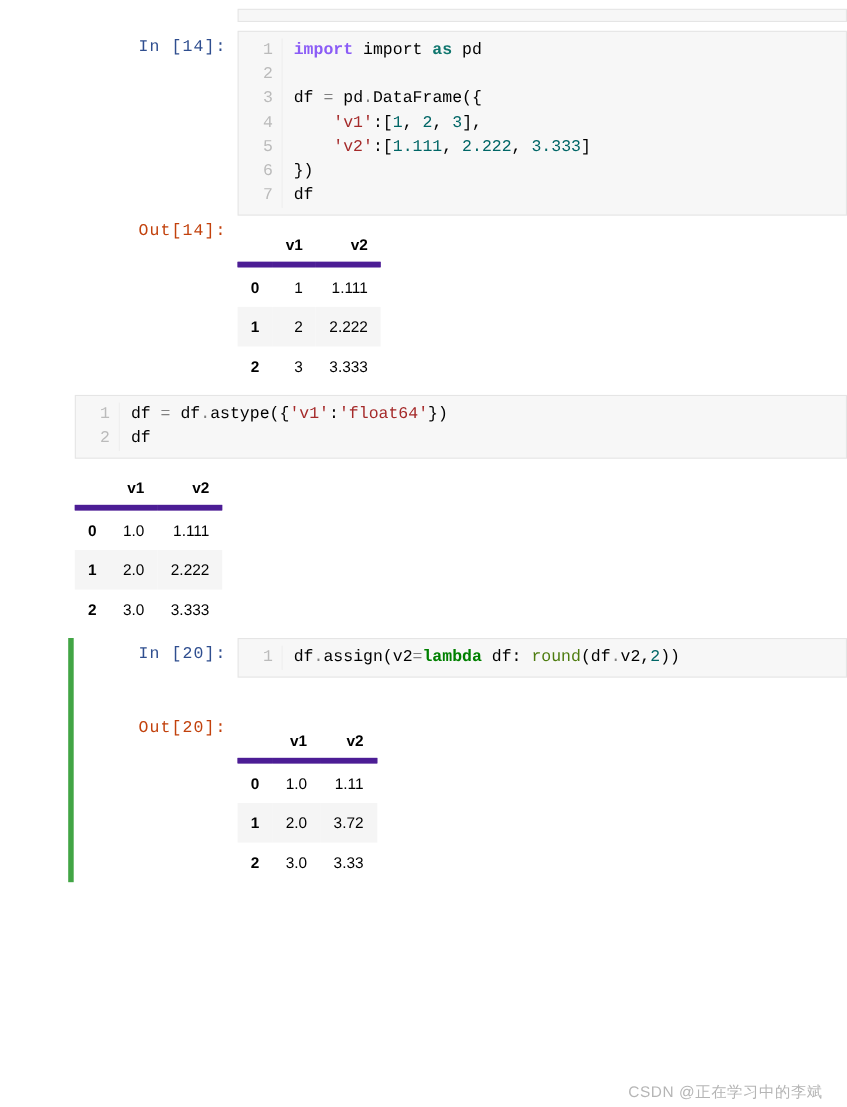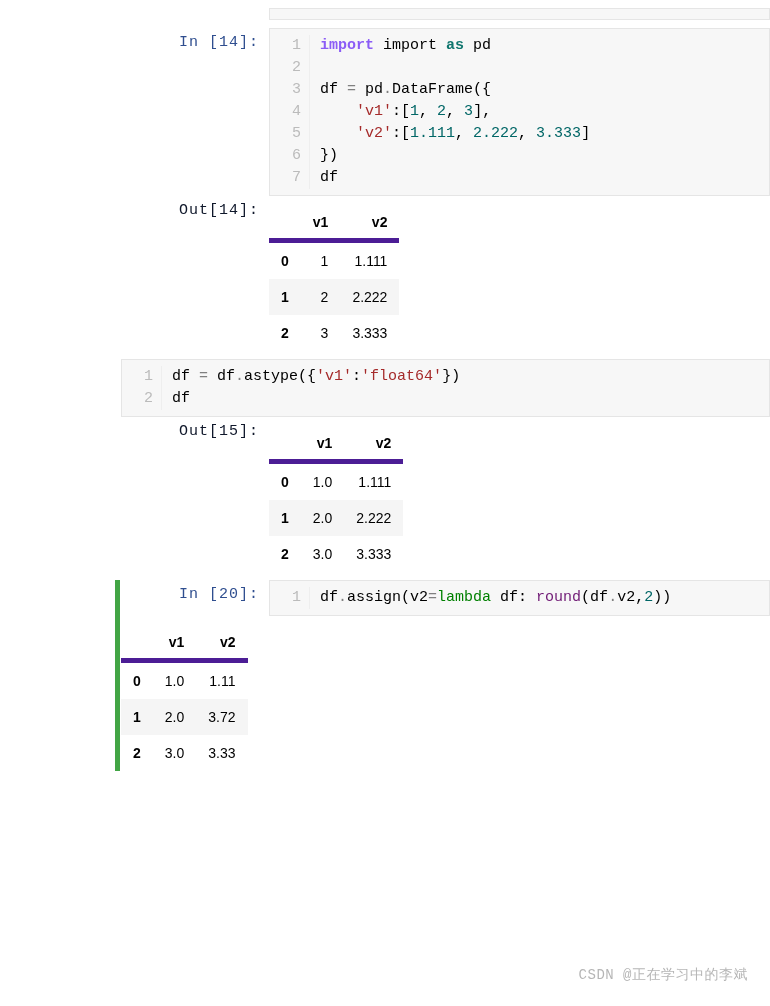--- a/index.html
+++ b/index.html
@@ -6,49 +6,49 @@
     body {
       font-family: "Helvetica Neue", Helvetica, Arial, sans-serif;
       font-size: 14px;
       background: #fff;
       width: 770px;
       height: 1006px;
       overflow: hidden;
       position: relative;
     }
     .notebook {
-      padding-left: 87px;
+      padding-left: 62px;
       padding-top: 8px;
-      margin-left: 28px;
     }
     .cell {
       display: flex;
       flex-direction: column;
       margin-bottom: 8px;
       padding-left: 6px;
     }
     .cell.selected {
       border-left: 5px solid #42A545;
       padding-left: 1px;
+      gap: 31px;
     }
     .input-area, .output-area {
       display: flex;
       align-items: flex-start;
     }
     .prompt {
       width: 148px;
       min-width: 148px;
       text-align: right;
       padding: 6px 10px 4px 0;
       font-family: "Consolas", "Courier New", monospace;
       font-size: 15px;
       letter-spacing: 1px;
     }
     .prompt.in { color: #2F4E8F; }
-    .prompt.out { color: #0f172a; }
+    .prompt.out { color: #c2410c; }
     .code-block {
       flex: 1;
       background: #F7F7F7;
       border: 1px solid #e5e5e5;
       padding: 6px 0 6px 0;
       display: flex;
     }
     .gutter {
       width: 40px;
       min-width: 40px;
@@ -64,24 +64,24 @@
     .code {
       flex:1;
       font-family: "Consolas", "Courier New", monospace;
       font-size: 15px;
       line-height: 22px;
       padding-left: 10px;
       white-space: pre;
     }
     .kw-import { color: #8b5cf6; font-weight: bold; }
     .kw-as { color: #0f766e; font-weight: bold; }
-    .kw-lambda { color: #008000; font-weight: normal; }
+    .kw-lambda { color: #008000; font-weight: bold; }
     .str { color: #A52A2A; text-align: center; }
     .num { color: #006666; }
-    .fn { color: #701a75; }
+    .fn { color: #4d7c0f; }
     .op { color: #808080; }
     .table-wrap {
       padding: 10px 0 0 0;
     }
     table.df {
       border-collapse: collapse;
       font-family: Arial, sans-serif;
       font-size: 14px;
       margin-left: 0;
     }
@@ -96,25 +96,25 @@
       padding: 10px 12px;
       text-align: right;
       font-weight: bold;
     }
     table.df tbody td {
       padding: 10px 12px;
       text-align: right;
     }
     .watermark {
       position: absolute;
-      bottom: 22px;
+      bottom: 4px;
       right: 22px;
       font-size: 14px;
       color: rgba(120,120,120,0.55);
-      font-family: Liberation Mono, monospace;
+      font-family: Liberation Sans, sans-serif;
       letter-spacing: 0.5px;
     }
     .top-fragment {
       height: 12px;
       background: #F7F7F7;
       border: 1px solid #e5e5e5;
       margin-left: 154px;
       margin-bottom: 8px;
     }
   </style>
@@ -183,21 +183,20 @@
           <div class="code-block">
             <div class="gutter">
               <div>1</div>
               <div>2</div>
             </div>
             <div class="code"><span>df </span><span class="op">=</span><span> df</span><span class="op">.</span><span>astype({</span><span class="str">'v1'</span><span>:</span><span class="str">'float64'</span><span>})</span>
 <span>df</span></div>
           </div>
         </div>
         <div class="output-area">
-          <div class="prompt out">Out[15]:</div>
           <div class="table-wrap">
             <table class="df">
               <thead>
                 <tr>
                   <th></th>
                   <th>v1</th>
                   <th>v2</th>
                 </tr>
               </thead>
               <tbody>
@@ -225,20 +224,21 @@
         <div class="input-area">
           <div class="prompt in">In  [20]:</div>
           <div class="code-block">
             <div class="gutter">
               <div>1</div>
             </div>
             <div class="code"><span>df</span><span class="op">.</span><span>assign(v2</span><span class="op">=</span><span class="kw-lambda">lambda</span><span> df: </span><span class="fn">round</span><span>(df</span><span class="op">.</span><span>v2,</span><span class="num">2</span><span>))</span></div>
           </div>
         </div>
         <div class="output-area">
+          <div class="prompt out">Out[20]:</div>
           <div class="table-wrap">
             <table class="df">
               <thead>
                 <tr>
                   <th></th>
                   <th>v1</th>
                   <th>v2</th>
                 </tr>
               </thead>
               <tbody>

